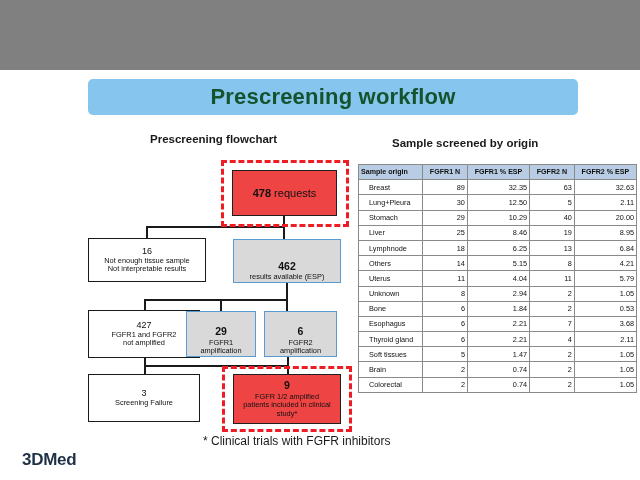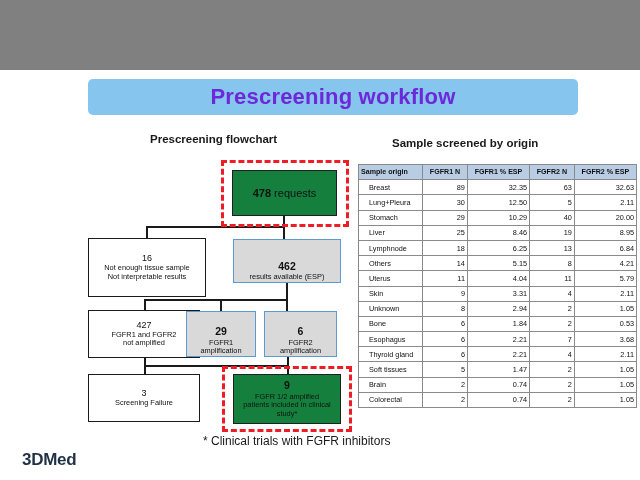--- a/index.html
+++ b/index.html
@@ -19,21 +19,21 @@
   }
 
   
   .title-banner{
     position:absolute;left:88px;top:79px;width:490px;height:36px;
     background:#86c5ee;
     border-radius:5px;
     display:flex;align-items:center;justify-content:center;
   }
   .title-banner .title-text{
-    font-size:22px;font-weight:bold;color:#6d28d9;letter-spacing:.2px;
+    font-size:22px;font-weight:bold;color:#14532d;letter-spacing:.2px;
   }
 
   
   .sec-head{
     position:absolute;font-size:11.5px;font-weight:bold;color:#1a1a1a;
     white-space:nowrap;
   }
   #head-flow{left:150px;top:133px;}
   #head-table{left:392px;top:137px;}
 
@@ -44,27 +44,27 @@
     position:absolute;box-sizing:border-box;
     display:flex;flex-direction:column;align-items:center;justify-content:center;
     text-align:center;line-height:1.18;
     font-size:7.4px;color:#111;
   }
   .node .big{font-size:10.5px;font-weight:bold;display:block;margin-bottom:1px;}
   .node .norm{font-size:7.4px;}
   .node .reqline{font-size:11px;color:#111;}
 
   
-  .skin-blue{background:#15803d;border:1.6px solid #1f1f1f;}
+  .skin-blue{background:#ef4444;border:1.6px solid #1f1f1f;}
   .skin-white{background:#ffffff;border:1.8px solid #1a1a1a;}
   .skin-gray{background:#d9d9d9;border:1.3px solid #5b9bd5;justify-content:flex-end;}
 
   
   #n-478{left:232px;top:170px;width:105px;height:46px;}
-  #n-16 {left:88px; top:238px;width:118px;height:59px;}
+  #n-16 {left:88px; top:238px;width:118px;height:44px;}
   #n-462{left:233px;top:239px;width:108px;height:44px;}
   #n-427{left:88px; top:310px;width:112px;height:48px;}
   #n-29 {left:186px;top:311px;width:70px; height:46px;}
   #n-6  {left:264px;top:311px;width:73px; height:46px;}
   #n-3  {left:88px; top:374px;width:112px;height:48px;}
   #n-9  {left:233px;top:374px;width:108px;height:50px;}
 
   
   .ln{position:absolute;background:#1a1a1a;}
   .lv{width:2px;}
@@ -263,27 +263,20 @@
             <td class="num">4.21</td>
           </tr>
           <tr>
             <td class="c0">Uterus</td>
             <td class="num">11</td>
             <td class="num">4.04</td>
             <td class="num">11</td>
             <td class="num">5.79</td>
           </tr>
           <tr>
-            <td class="c0">Skin</td>
-            <td class="num">9</td>
-            <td class="num">3.31</td>
-            <td class="num">4</td>
-            <td class="num">2.11</td>
-          </tr>
-          <tr>
             <td class="c0">Unknown</td>
             <td class="num">8</td>
             <td class="num">2.94</td>
             <td class="num">2</td>
             <td class="num">1.05</td>
           </tr>
           <tr>
             <td class="c0">Bone</td>
             <td class="num">6</td>
             <td class="num">1.84</td>

